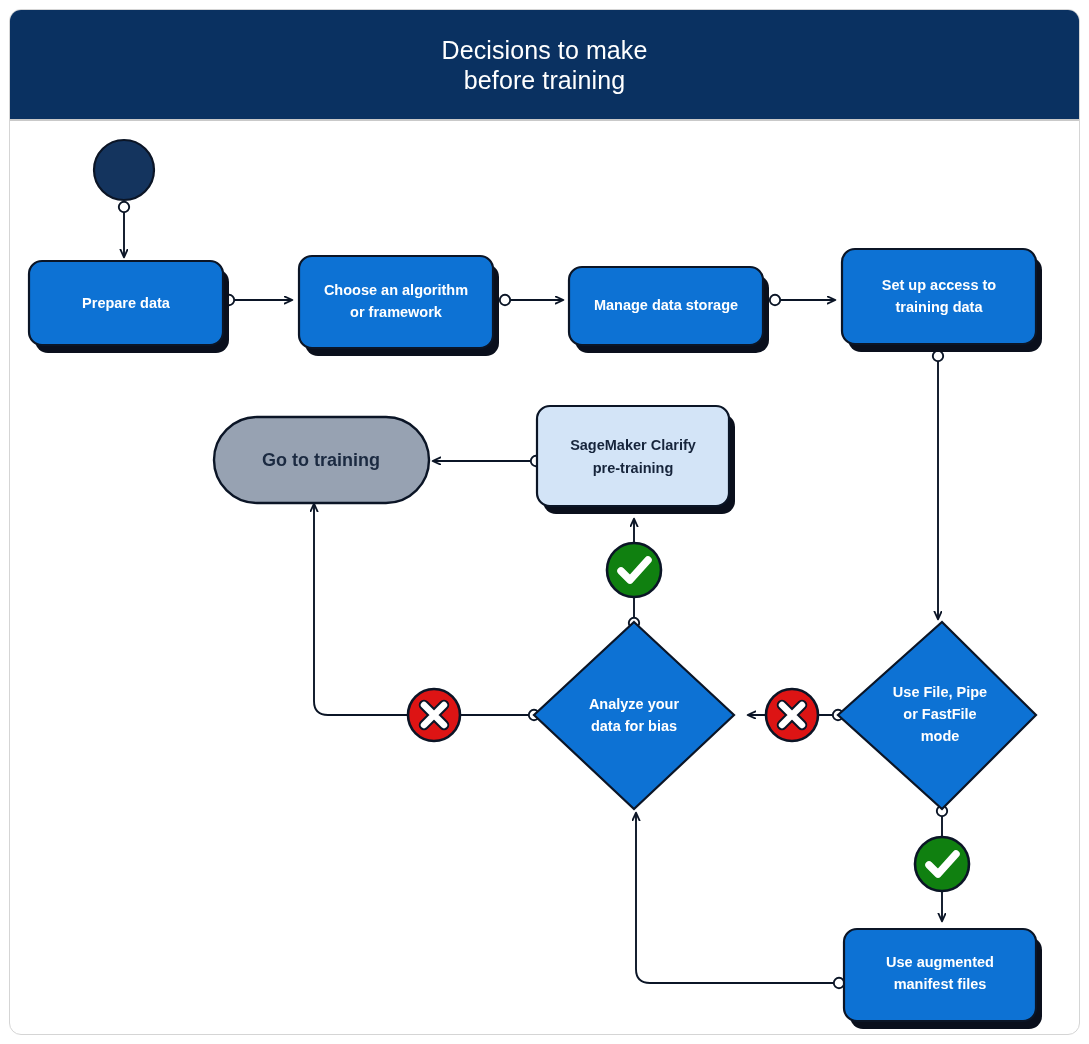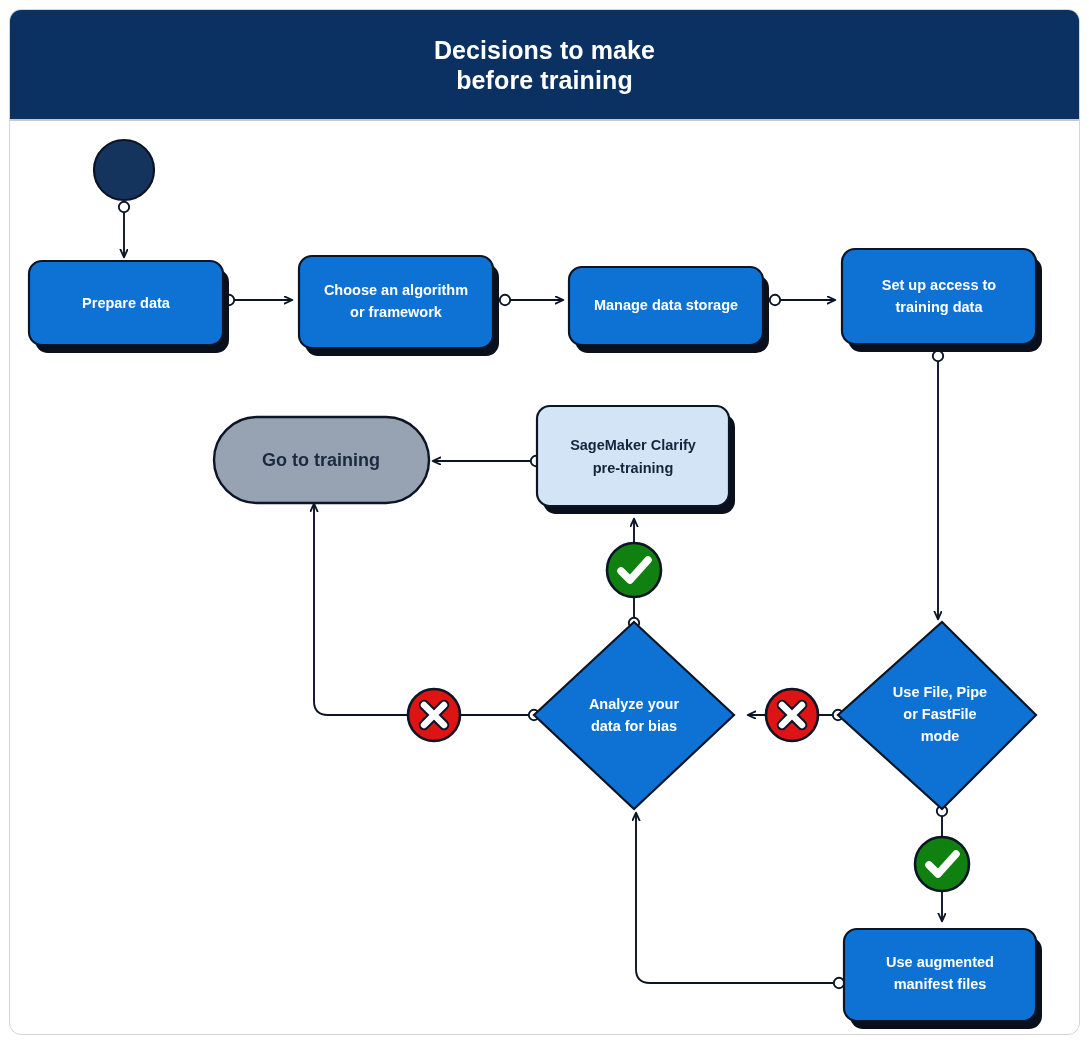--- a/index.html
+++ b/index.html
@@ -37,21 +37,21 @@
     display: flex;
     align-items: center;
     justify-content: center;
     border-bottom: 2px solid #c9c9c9;
   }
   .card-title {
     color: #ffffff;
     font-size: 25px;
     line-height: 30px;
     text-align: center;
-    font-weight: 700;
+    font-weight: 400;
     white-space: pre-line;
     letter-spacing: 0.1px;
   }
   .diagram-wrap {
     position: absolute;
     left: 0;
     top: 109px;
     width: 1071px;
     height: 915px;
   }

